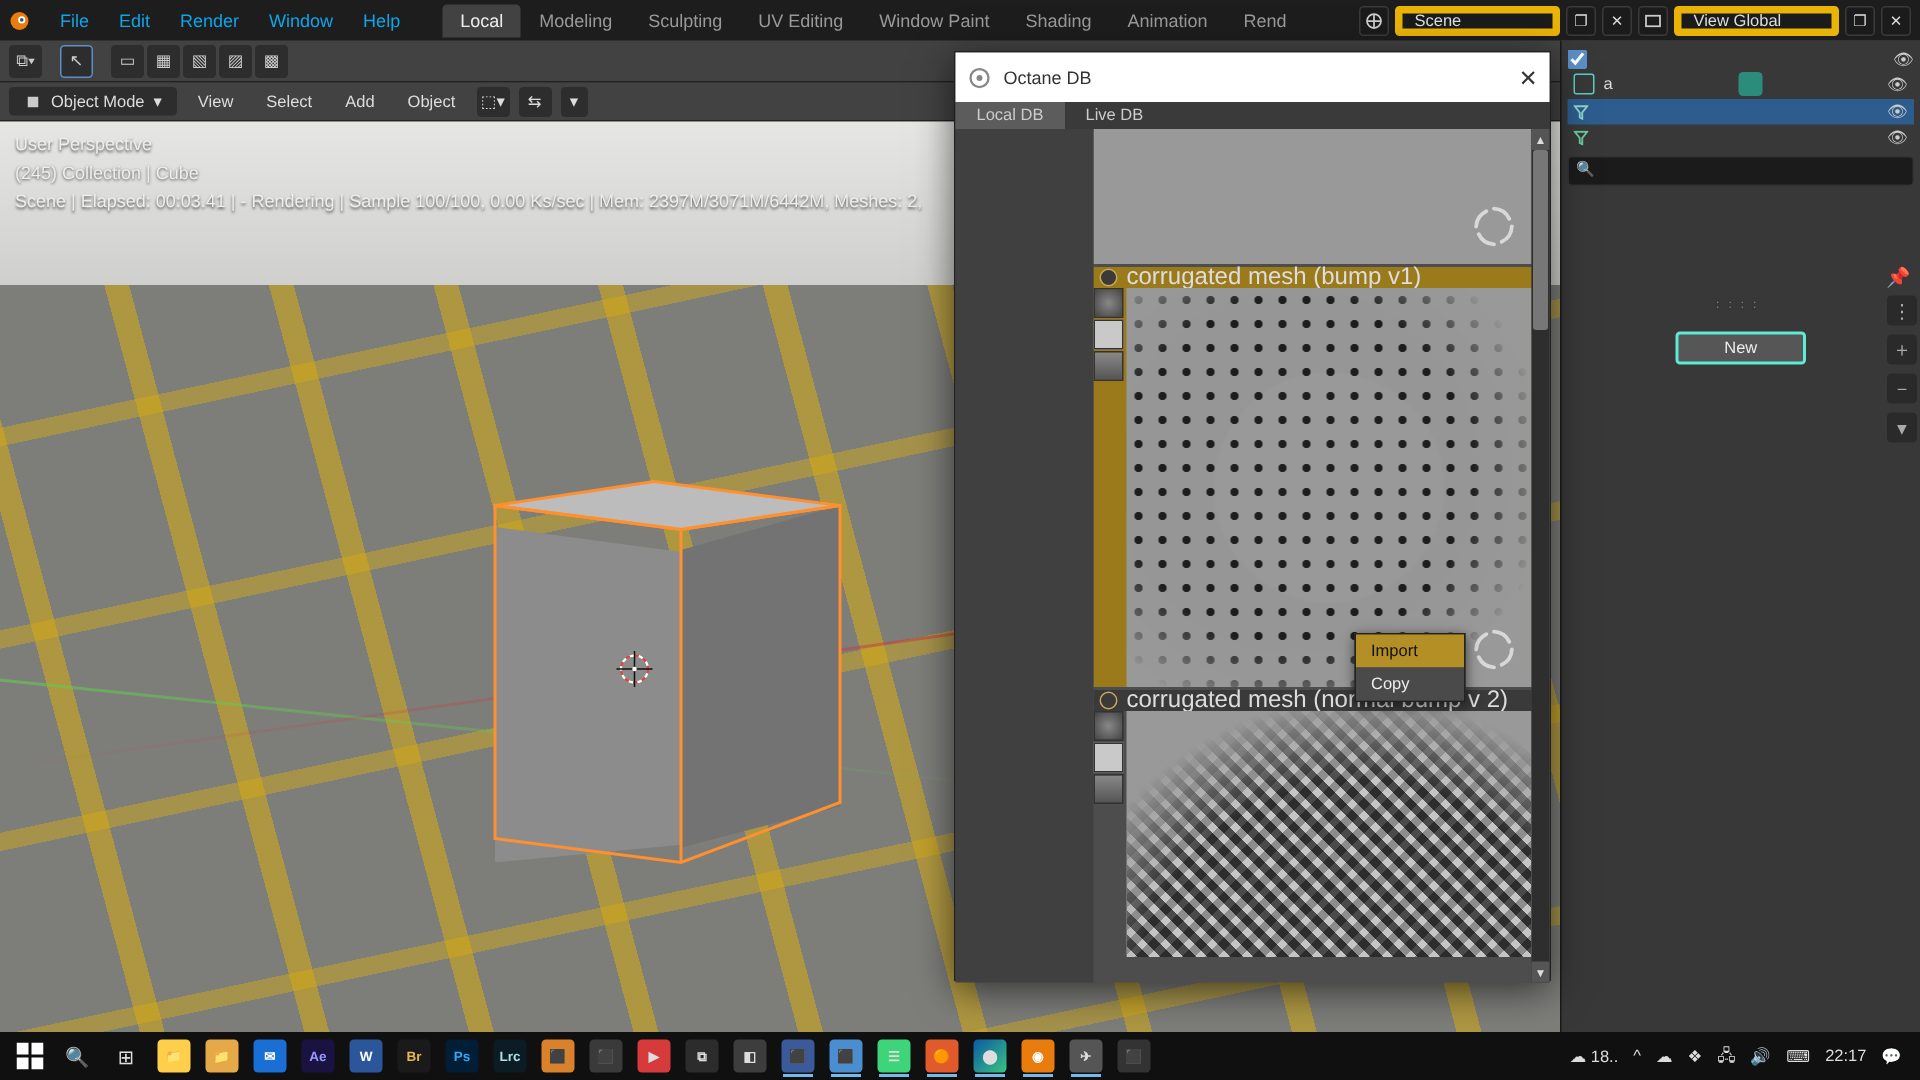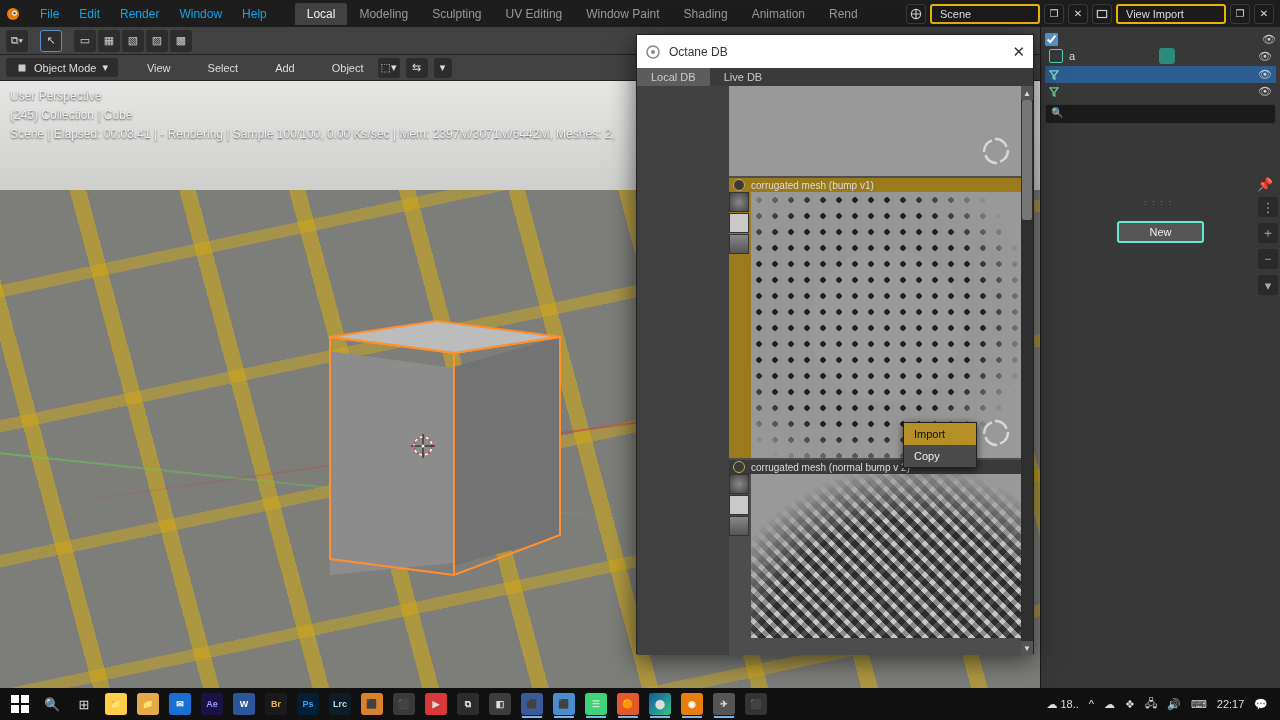--- a/index.html
+++ b/index.html
@@ -6,35 +6,35 @@
   body { width: 1280px; height: 720px; background: #232323; color: #ddd; overflow: hidden; position: relative; }
   
   
   .topbar { height: 27px; background: #1d1d1d; display: flex; align-items: center; padding-left: 4px; font-size: 12px; }
   .topbar .blender-icon { width: 18px; height: 18px; margin-right: 8px; display:flex;align-items:center;justify-content:center;}
   .topbar .menu-item { padding: 4px 10px; cursor: pointer; color: #0ea5e9; }
   .topbar .tabs { display: flex; margin-left: 18px; }
   .topbar .tab { padding: 4px 12px; color: #999; cursor: pointer; border-radius: 3px 3px 0 0;}
   .topbar .tab.active { background: #424242; color: #eee; }
   .topbar .right { margin-left: auto; display: flex; align-items: center; gap: 4px; padding-right: 6px; }
-  .topbar .field { background: #1b1b1b; border: 2px solid #eab308; padding: 2px 8px; border-radius: 3px; min-width: 110px; height: 20px; display:flex;align-items:center; font-size:11px;}
+  .topbar .field { background: #1b1b1b; border: 5px solid #eab308; padding: 2px 8px; border-radius: 3px; min-width: 110px; height: 20px; display:flex;align-items:center; font-size:11px;}
   .topbar .iconbtn { width: 20px; height: 20px; background: #1b1b1b; border: 1px solid #3a3a3a; border-radius: 3px; display:flex;align-items:center;justify-content:center;font-size:10px;}
   
   
   .header2 { height: 28px; background: #424242; display: flex; align-items: center; padding: 0 6px; font-size: 11px; border-bottom:1px solid #222;}
   .header2 .toolgrp { display:flex; gap:2px; margin-right:12px; align-items:center;}
   .header2 .tbtn { width:22px;height:22px;background:#2d2d2d;border-radius:3px;display:flex;align-items:center;justify-content:center;color:#ccc;}
   .header2 .tbtn.selected {border:1px solid #5a90c8;}
   .header2 .drop { background:#2d2d2d;border-radius:3px;padding:3px 8px;color:#ddd;display:flex;align-items:center;gap:4px;}
   .header2 .right { margin-left:auto; display:flex; gap:4px;}
   
   
   .header3 { height: 26px; background: #424242; display: flex; align-items: center; padding: 0 6px; font-size: 11px; gap:6px;border-bottom:1px solid #222;}
   .header3 .drop { background:#2d2d2d;border-radius:3px;padding:3px 10px;display:flex;align-items:center;gap:6px;text-align:center;}
-  .header3 .menu { padding: 3px 8px; cursor:pointer;margin-left:15px;}
+  .header3 .menu { padding: 3px 8px; cursor:pointer;}
   
   
   .viewport { position: absolute; left:0; top:81px; right:0; bottom:32px; background: linear-gradient(180deg, #b8b8b6 0%, #a8a8a6 40%, #8a8a88 100%); overflow:hidden;}
   .floor { position:absolute; left:0; right:0; top:18%; bottom:0; background: #7d7d7a; transform-origin: top center; }
   .floor::before { content:""; position:absolute; inset:0; background:
         repeating-linear-gradient( 75deg, transparent 0 90px, rgba(230,180,0,0.55) 90px 106px),
         repeating-linear-gradient( -12deg, transparent 0 120px, rgba(230,180,0,0.45) 120px 132px);
       opacity:0.85; filter: blur(.4px);}
   .ceiling { position:absolute; left:0; right:0; top:0; height:18%; background: linear-gradient(#e6e6e4,#cfcfcd);}
   .overlay-text { position:absolute; left:10px; top:6px; font-size:12px; color:#eee; text-shadow: 0 1px 2px #000a; line-height:1.6;}
@@ -78,21 +78,21 @@
   .dialog .body { position:relative; padding:0; height: calc(100% - 49px); display:flex;}
   .dialog .treecol { width:92px; background:#404040;}
   .dialog .listcol { flex:1; overflow:hidden; background:#4d4d4d; position:relative;}
   .dialog .scroll { position:absolute; right:0; top:0; bottom:0; width:12px; background:#2e2e2e;}
   .dialog .scroll .up, .dialog .scroll .down { height:14px; background:#555; color:#ddd; font-size:8px; display:flex;align-items:center;justify-content:center;}
   .dialog .scroll .down { position:absolute; bottom:0; left:0; right:0;}
   .dialog .scroll .thumb { position:absolute; top:14px; left:1px; right:1px; height:120px; background:#777; border-radius:2px;}
   
   .matcard { position:relative; margin:0 12px 2px 0;}
   .matcard.sel { background:#9a7a1a;}
-  .matcard .head { height:14px; display:flex; align-items:center; padding:0 4px; font-size:10px; color:#ddd; gap:6px;}
+  .matcard .head { height:14px; display:flex; align-items:center; padding:0 4px; font-size:16px; color:#ddd; gap:6px;}
   .matcard .head .mico { width:12px;height:12px; background:#3a3a3a; border-radius:50%; border:1px solid #caa85a;}
   .matcard .thumbs { position:absolute; left:0; top:14px; width:22px; display:flex;flex-direction:column;gap:1px;}
   .matcard .thumbs .t { width:20px;height:20px;background:#666;border:1px solid #333;}
   .matcard .preview { margin-left:22px; height:266px; background:#999; position:relative; overflow:hidden;}
   .matcard.first .preview { height:90px; margin-left:0;}
   .matcard.last .preview { height:164px;}
   .octlogo { position:absolute; right:8px; bottom:8px; width:34px; height:34px; opacity:0.8;}
   
   
   .prev-copper { background: radial-gradient(circle at 40% 70%, #b36a4d 0%, #c98a6e 40%, #8e8e8e 80%);}
@@ -159,21 +159,21 @@
         </svg>
     </span>
     <span class="field">Scene</span>
     <span class="iconbtn">❐</span>
     <span class="iconbtn">✕</span>
     <span class="iconbtn">
       <svg width="14" height="14" viewBox="0 0 24 24" fill="none" stroke="#ccc" stroke-width="2">
           <rect x="4" y="6" width="16" height="12"></rect>
         </svg>
     </span>
-    <span class="field">View Import</span>
+    <span class="field">View Global</span>
     <span class="iconbtn">❐</span>
     <span class="iconbtn">✕</span>
   </div>
 </div>
 
 <div class="header2">
   <div class="toolgrp">
     <span class="tbtn">⧉▾</span>
   </div>
   <div class="toolgrp">

